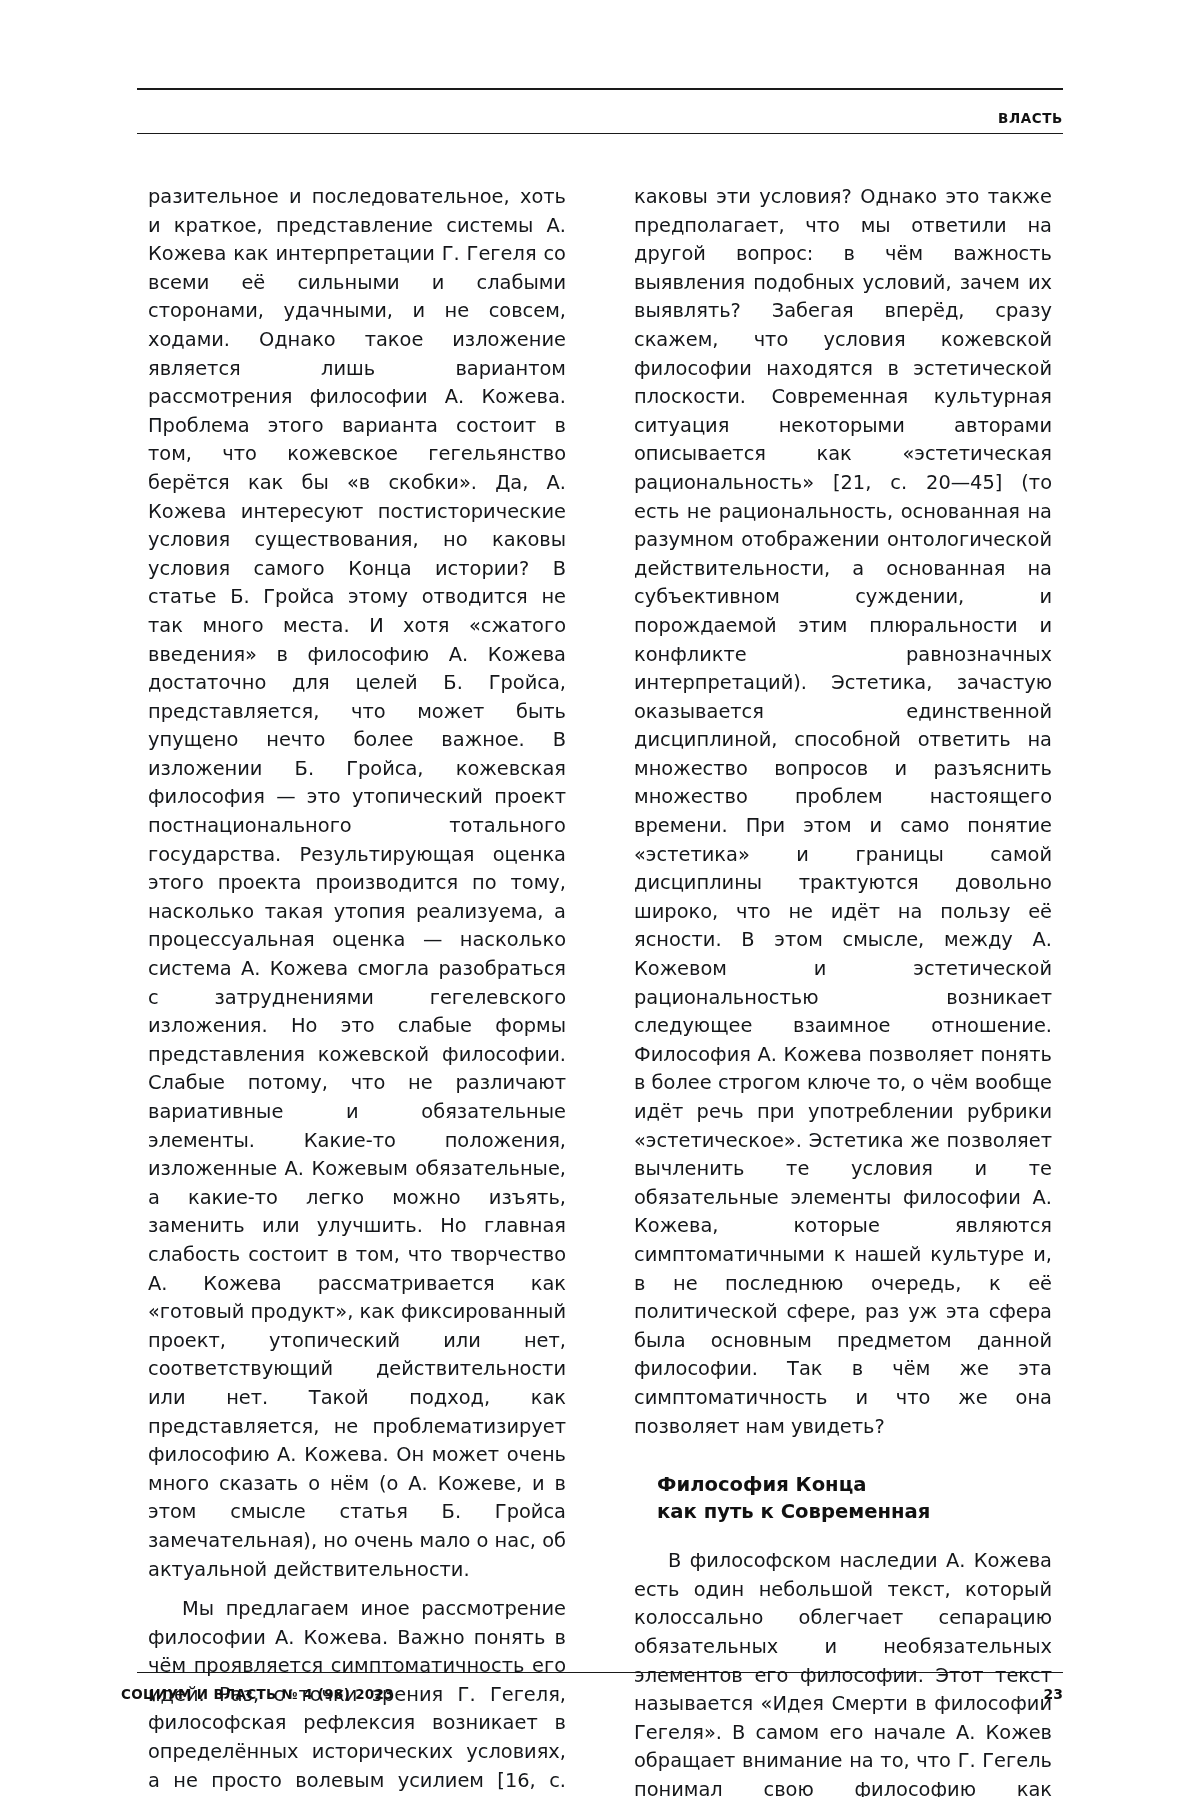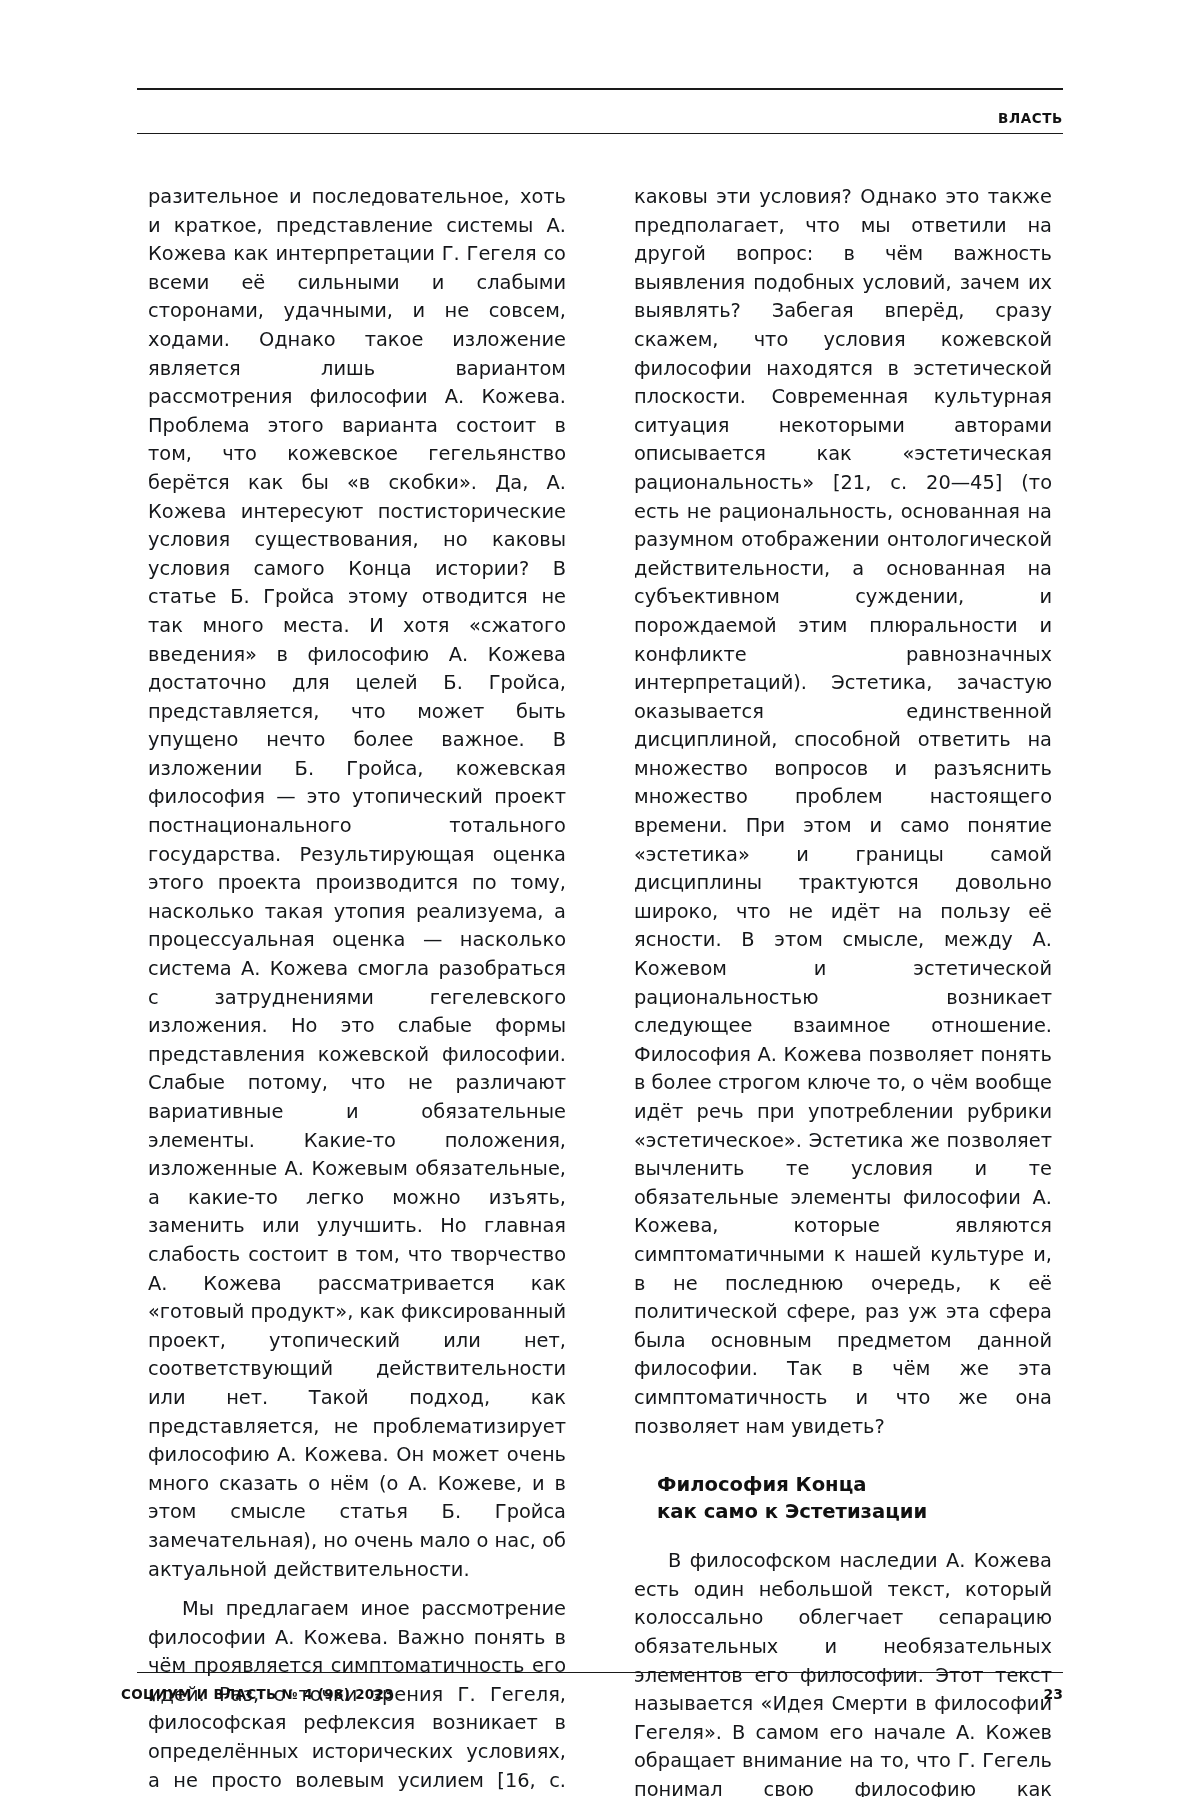--- a/index.html
+++ b/index.html
@@ -127,21 +127,21 @@
 
     <div class="col">
       <p>разительное и последовательное, хоть и краткое, представление системы А. Кожева как интерпретации Г. Гегеля со всеми её сильными и слабыми сторонами, удачными, и не совсем, ходами. Однако такое изложение является лишь вариантом рассмотрения философии А. Кожева. Проблема этого варианта состоит в том, что кожевское гегельянство берётся как бы «в скобки». Да, А. Кожева интересуют постисторические условия существования, но каковы условия самого Конца истории? В статье Б. Гройса этому отводится не так много места. И хотя «сжатого введения» в философию А. Кожева достаточно для целей Б. Гройса, представляется, что может быть упущено нечто более важное. В изложении Б. Гройса, кожевская философия — это утопический проект постнационального тотального государства. Результирующая оценка этого проекта производится по тому, насколько такая утопия реализуема, а процессуальная оценка — насколько система А. Кожева смогла разобраться с затруднениями гегелевского изложения. Но это слабые формы представления кожевской философии. Слабые потому, что не различают вариативные и обязательные элементы. Какие-то положения, изложенные А. Кожевым обязательные, а какие-то легко можно изъять, заменить или улучшить. Но главная слабость состоит в том, что творчество А. Кожева рассматривается как «готовый продукт», как фиксированный проект, утопический или нет, соответствующий действительности или нет. Такой подход, как представляется, не проблематизирует философию А. Кожева. Он может очень много сказать о нём (о А. Кожеве, и в этом смысле статья Б. Гройса замечательная), но очень мало о нас, об актуальной действительности.</p>
       <p class="indent">Мы предлагаем иное рассмотрение философии А. Кожева. Важно понять в чём проявляется симптоматичность его идей. Раз, с точки зрения Г. Гегеля, философская рефлексия возникает в определённых исторических условиях, а не просто волевым усилием [16, с. 43], то</p>
     </div>
 
     <div class="col">
       <p>каковы эти условия? Однако это также предполагает, что мы ответили на другой вопрос: в чём важность выявления подобных условий, зачем их выявлять? Забегая вперёд, сразу скажем, что условия кожевской философии находятся в эстетической плоскости. Современная культурная ситуация некоторыми авторами описывается как «эстетическая рациональность» [21, с. 20—45] (то есть не рациональность, основанная на разумном отображении онтологической действительности, а основанная на субъективном суждении, и порождаемой этим плюральности и конфликте равнозначных интерпретаций). Эстетика, зачастую оказывается единственной дисциплиной, способной ответить на множество вопросов и разъяснить множество проблем настоящего времени. При этом и само понятие «эстетика» и границы самой дисциплины трактуются довольно широко, что не идёт на пользу её ясности. В этом смысле, между А. Кожевом и эстетической рациональностью возникает следующее взаимное отношение. Философия А. Кожева позволяет понять в более строгом ключе то, о чём вообще идёт речь при употреблении рубрики «эстетическое». Эстетика же позволяет вычленить те условия и те обязательные элементы философии А. Кожева, которые являются симптоматичными к нашей культуре и, в не последнюю очередь, к её политической сфере, раз уж эта сфера была основным предметом данной философии. Так в чём же эта симптоматичность и что же она позволяет нам увидеть?</p>
       <h2 class="section-title">
         <span>Философия Конца</span>
-        <span class="l2">как само к Эстетизации</span>
+        <span class="l2">как путь к Современная</span>
       </h2>
       <p class="indent">В философском наследии А. Кожева есть один небольшой текст, который колоссально облегчает сепарацию обязательных и необязательных элементов его философии. Этот текст называется «Идея Смерти в философии Гегеля». В самом его начале А. Кожев обращает внимание на то, что Г. Гегель понимал свою философию как «абсолютную» [17, с. 135], т. е. сводимую к некоторому</p>
     </div>
 
   </div>
 
   <div class="footer-rule"></div>
   <div class="footer-left">СОЦИУМ И ВЛАСТЬ № 4 (98) 2023</div>
   <div class="footer-right">23</div>
 

